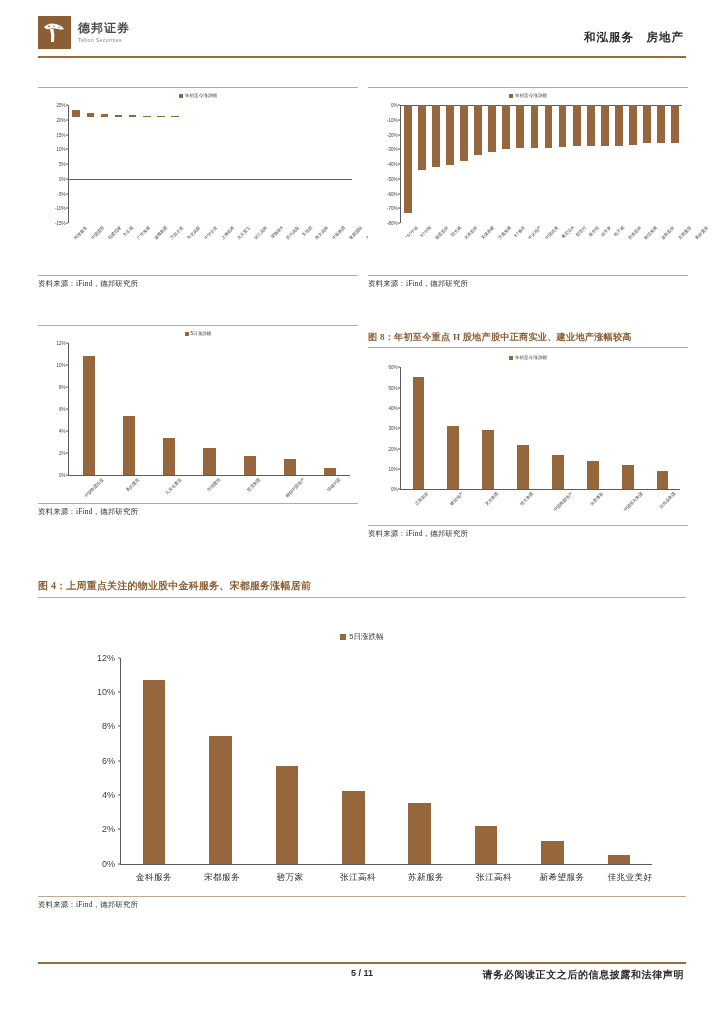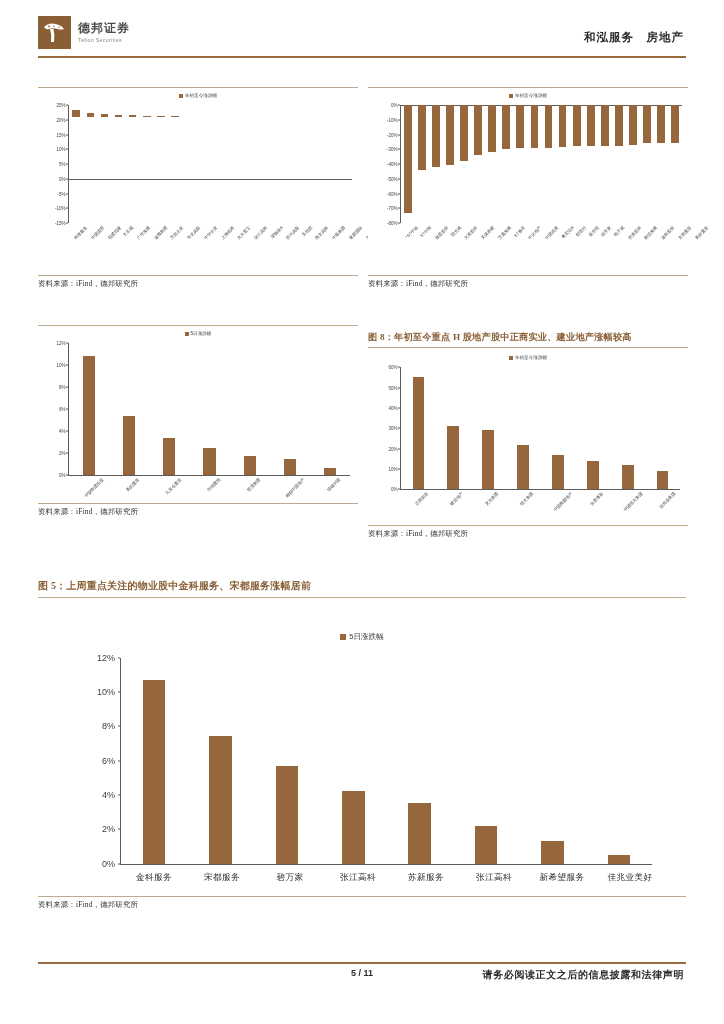--- a/index.html
+++ b/index.html
@@ -553,21 +553,21 @@
           <div class="xcell">
             <span class="xlab">佳兆业集团</span>
           </div>
         </div>
     </div>
     <div class="fig-src-rule"></div>
     <div class="fig-src">资料来源：iFind，德邦研究所</div>
   </div>
 
   <div class="fig" style="left:38px;top:578px;width:648px;">
-    <div class="fig-title" style="font-size:10px;">图 5：上周重点关注的物业股中金科服务、宋都服务涨幅居前</div>
+    <div class="fig-title" style="font-size:10px;">图 4：上周重点关注的物业股中金科服务、宋都服务涨幅居前</div>
     <div class="fig-rule"></div>
     <div class="chart-box" style="height:292px;margin-top:6px;">
       <div class="legend legend-lg" style="top:28px;">
         <span class="sw"></span><span>5日涨跌幅</span>
       </div>
       <div class="plot" id="p9" style="left:82px;right:34px;top:54px;height:206px;">
           <div class="axisline-v"></div>
           <div class="ytick ytick-lg" style="top: 0%;">12%</div>
           <div class="tickmark" style="top: 0%;"></div>
           <div class="ytick ytick-lg" style="top: 16.6667%;">10%</div>

